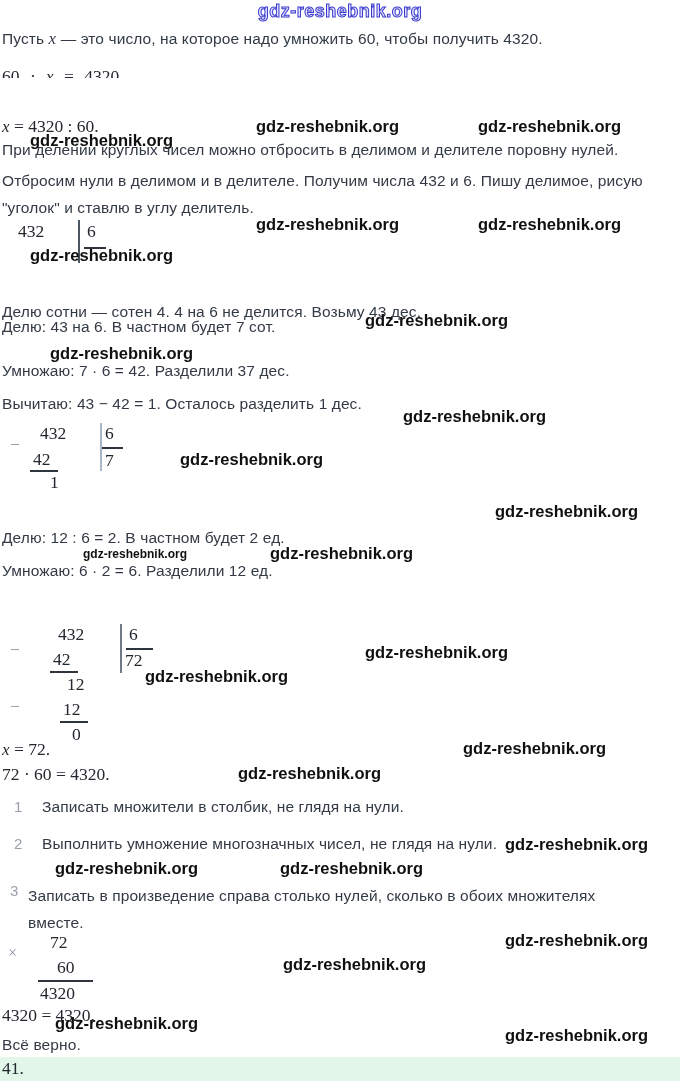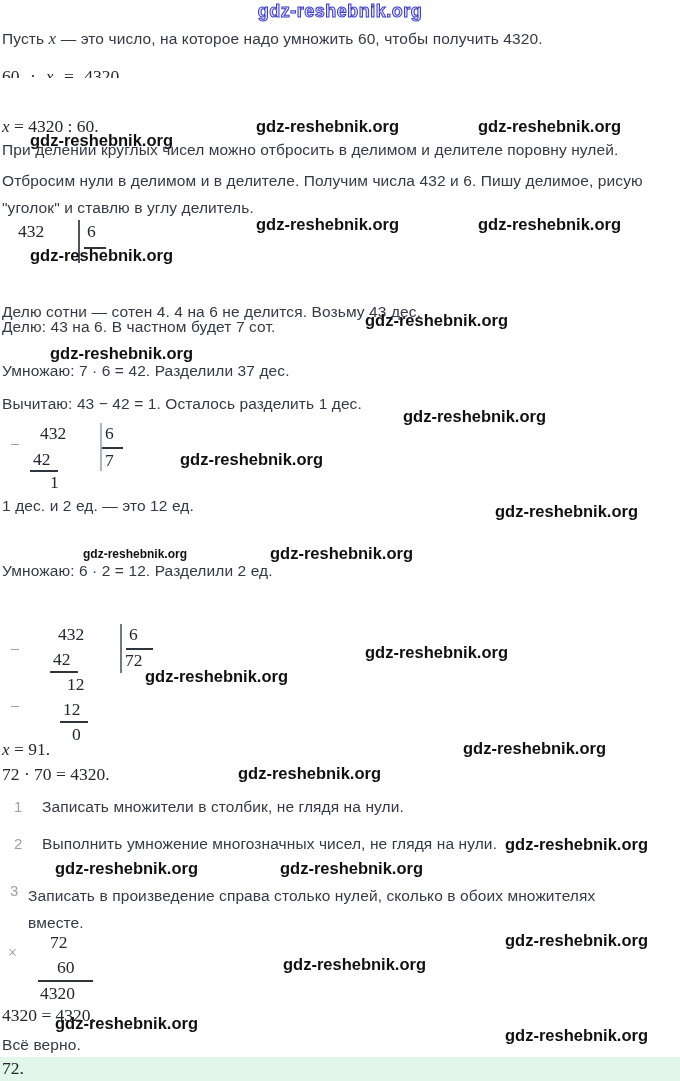--- a/index.html
+++ b/index.html
@@ -79,25 +79,25 @@
     <div class="hl" style="left:30px;top:470px;width:28px"></div>
     <span class="m" style="left:50px;top:472px">1</span>
     <div class="vl" style="left:100px;top:423px;height:48px;background:#a9b7c6"></div>
     <span class="m" style="left:105px;top:423px">6</span>
     <div class="hl" style="left:102px;top:447px;width:21px"></div>
     <span class="m" style="left:105px;top:450px">7</span>
   </div>
 
   <div class="wm" style="left:180px;top:450px">gdz-reshebnik.org</div>
 
-  <div class="t" style="left:2px;top:497px">1 дес. и 2 ед. — это 12 ед.</div>
   <div class="wm" style="left:495px;top:502px">gdz-reshebnik.org</div>
+  <div class="t" style="left:2px;top:529px">Делю: 12 : 6 = 2. В частном будет 2 ед.</div>
   <div class="wm wm-sm" style="left:83px;top:547px">gdz-reshebnik.org</div>
   <div class="wm" style="left:270px;top:544px">gdz-reshebnik.org</div>
-  <div class="t" style="left:2px;top:562px">Умножаю: 6 · 2 = 12. Разделили 2 ед.</div>
+  <div class="t" style="left:2px;top:562px">Умножаю: 6 · 2 = 6. Разделили 12 ед.</div>
 
   <div>
     <span class="m" style="left:58px;top:624px">432</span>
     <span class="m gray" style="left:10px;top:639px">−</span>
     <span class="m" style="left:53px;top:649px">42</span>
     <div class="hl" style="left:50px;top:671px;width:28px"></div>
     <span class="m" style="left:67px;top:674px">12</span>
     <span class="m gray" style="left:10px;top:696px">−</span>
     <span class="m" style="left:63px;top:699px">12</span>
     <div class="hl" style="left:60px;top:721px;width:28px"></div>
@@ -105,25 +105,25 @@
     <div class="vl" style="left:120px;top:624px;height:49px;background:#707a86"></div>
     <span class="m" style="left:129px;top:624px">6</span>
     <div class="hl" style="left:126px;top:648px;width:27px"></div>
     <span class="m" style="left:125px;top:650px">72</span>
   </div>
 
   <div class="wm" style="left:365px;top:643px">gdz-reshebnik.org</div>
   <div class="wm" style="left:145px;top:667px">gdz-reshebnik.org</div>
 
   <div class="m" style="left:2px;top:739px">
-    <span class="var">x</span><span> = 91.</span>
+    <span class="var">x</span><span> = 72.</span>
   </div>
   <div class="wm" style="left:463px;top:739px">gdz-reshebnik.org</div>
 
-  <div class="m" style="left:2px;top:764px">72 · 70 = 4320.</div>
+  <div class="m" style="left:2px;top:764px">72 · 60 = 4320.</div>
   <div class="wm" style="left:238px;top:764px">gdz-reshebnik.org</div>
 
   <div>
     <span class="lnum" style="left:14px;top:798px">1</span>
     <div class="t" style="left:42px;top:798px">Записать множители в столбик, не глядя на нули.</div>
 
     <span class="lnum" style="left:14px;top:835px">2</span>
     <div class="t" style="left:42px;top:835px">Выполнить умножение многозначных чисел, не глядя на нули.</div>
 
     <span class="lnum" style="left:10px;top:882px">3</span>
@@ -145,15 +145,15 @@
   <div class="wm" style="left:505px;top:931px">gdz-reshebnik.org</div>
   <div class="wm" style="left:283px;top:955px">gdz-reshebnik.org</div>
 
   <div class="m" style="left:2px;top:1005px">4320 = 4320.</div>
   <div class="wm" style="left:55px;top:1014px">gdz-reshebnik.org</div>
 
   <div class="t" style="left:2px;top:1036px">Всё верно.</div>
   <div class="wm" style="left:505px;top:1026px">gdz-reshebnik.org</div>
 
   <div class="answer-bar"></div>
-  <div class="m" style="left:2px;top:1058px">72.</div>
+  <div class="m" style="left:2px;top:1058px">41.</div>
 
 </div>
 
 </body></html>

